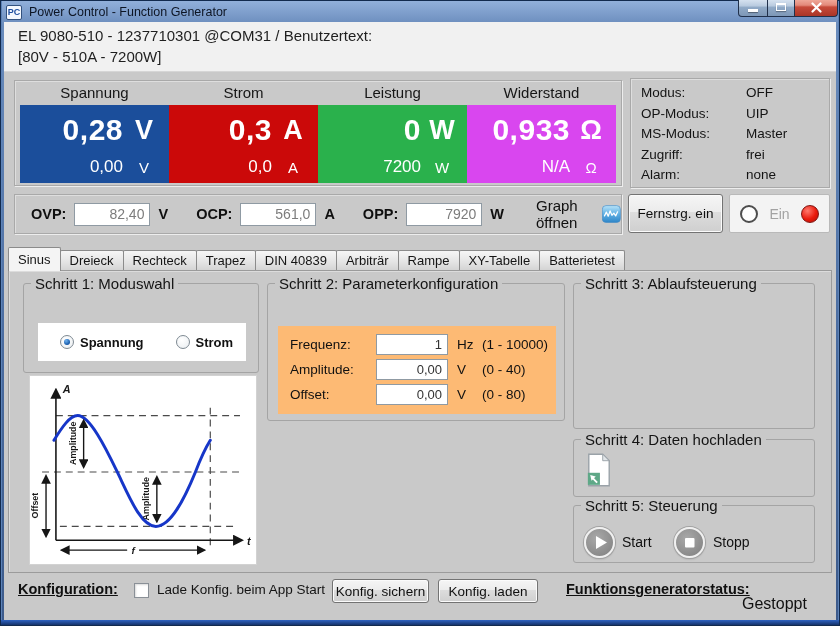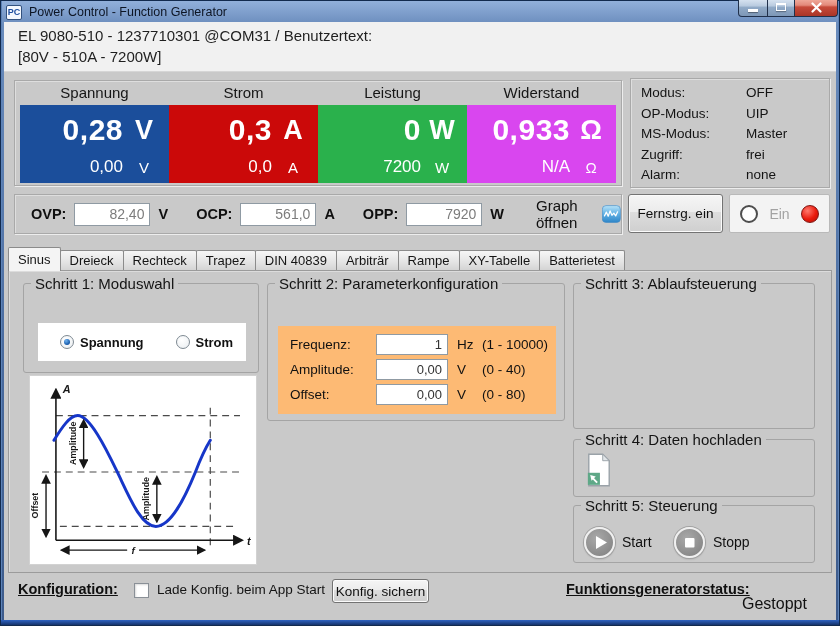--- a/index.html
+++ b/index.html
@@ -370,16 +370,17 @@
           </svg>
         </div>
         <span class="cb-label stop-label">Stopp</span>
       </div>
     </div>
 
     <span class="footer-cfg">Konfiguration:</span>
     <span class="checkbox" data-checked="false"></span>
     <span class="checkbox-label">Lade Konfig. beim App Start</span>
     <div class="btn btn-save">Konfig. sichern</div>
+    <div class="btn btn-load">Konfig. laden</div>
     <span class="footer-status">Funktionsgeneratorstatus:</span>
     <span class="footer-status-val">Gestoppt</span>
   </div>
 </div>
 
 </body></html>

